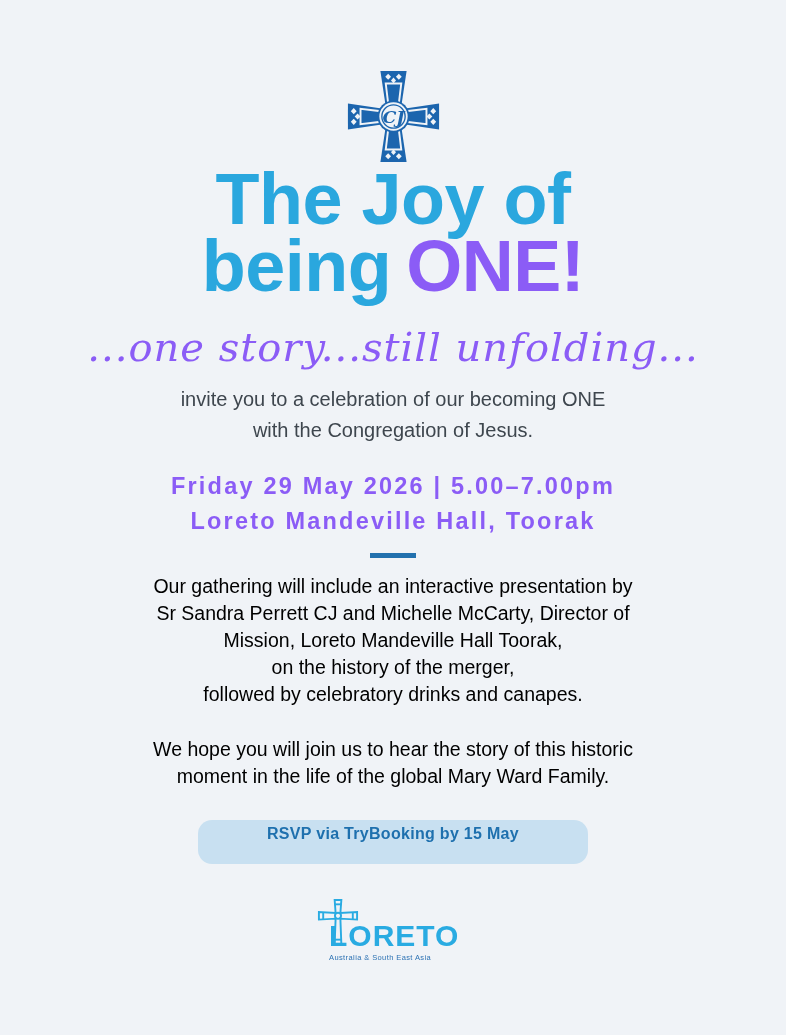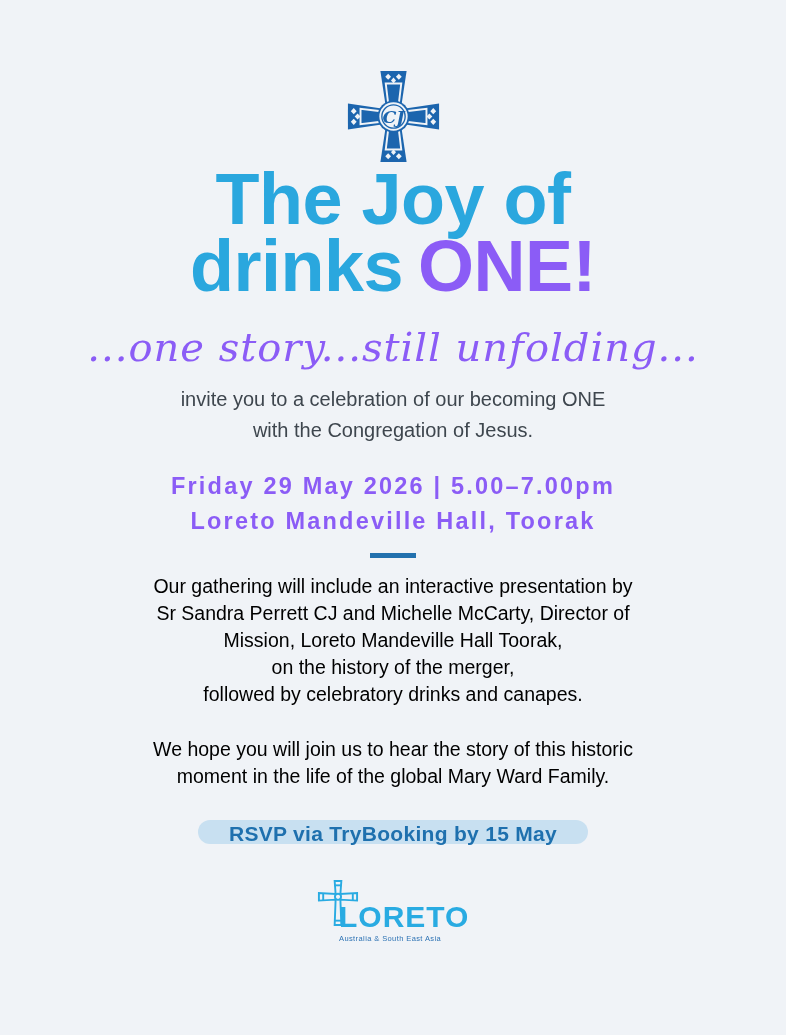--- a/index.html
+++ b/index.html
@@ -78,38 +78,38 @@
   }
   .details { margin-top: 15px; }
   .closing { margin-top: 28px; }
 
   .rsvp-pill {
     display: inline-block;
     margin-top: 30px;
     background: #c8e0f1;
     color: #1e70ae;
     font-weight: bold;
-    font-size: 21px;
+    font-size: 16px;
     line-height: 28px;
-    height: 24px;
+    height: 44px;
     width: 390px;
     border-radius: 14px;
     text-decoration: none;
     letter-spacing: 0.3px;
   }
 
   .loreto-logo {
     position: relative;
     width: 152px;
     height: 74px;
     margin: 33px auto 0;
     text-align: left;
   }
   .loreto-cross { position: absolute; left: 0; top: 0; }
-  .loreto-text { position: absolute; left: 22px; top: 24px; }
+  .loreto-text { position: absolute; left: 12px; top: 24px; }
   .loreto-wordmark {
     font-size: 30px;
     font-weight: bold;
     color: #29abe2;
     letter-spacing: 1px;
     line-height: 30px;
   }
   .loreto-tagline {
     margin-top: 2px;
     font-size: 7.5px;
@@ -154,21 +154,21 @@
       </g>
       <circle cx="50" cy="50" r="16.5" fill="#1c65ae"></circle>
       <circle cx="50" cy="50" r="14.6" fill="#f0f3f7"></circle>
       <circle cx="50" cy="50" r="12" fill="none" stroke="#1c65ae" stroke-width="1.4"></circle>
       <text x="50" y="56.5" text-anchor="middle" font-family="DejaVu Serif, serif" font-style="italic" font-weight="bold" font-size="18" fill="#1c65ae">CJ</text>
     </svg>
   </div>
 
   <h1 class="title">
     <div><span>The Joy of</span></div>
-    <div><span class="t-gap">drinks</span><span class="t-dark">ONE!</span></div>
+    <div><span class="t-gap">being</span><span class="t-dark">ONE!</span></div>
   </h1>
 
   <div class="subtitle">...one story...still unfolding...</div>
 
 
   <div class="invitation">invite you to a celebration of our becoming ONE
 with the Congregation of Jesus.</div>
 
   <div class="event-block">
     <div>Friday 29 May 2026 | 5.00–7.00pm</div>

